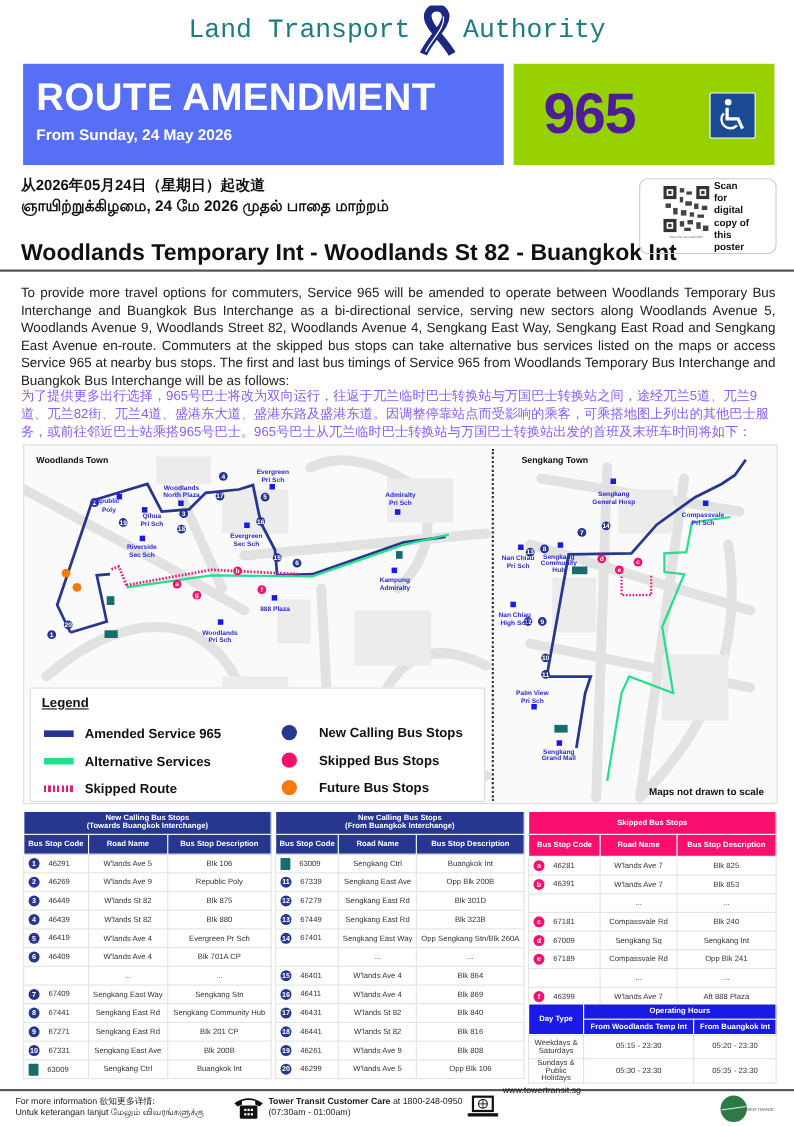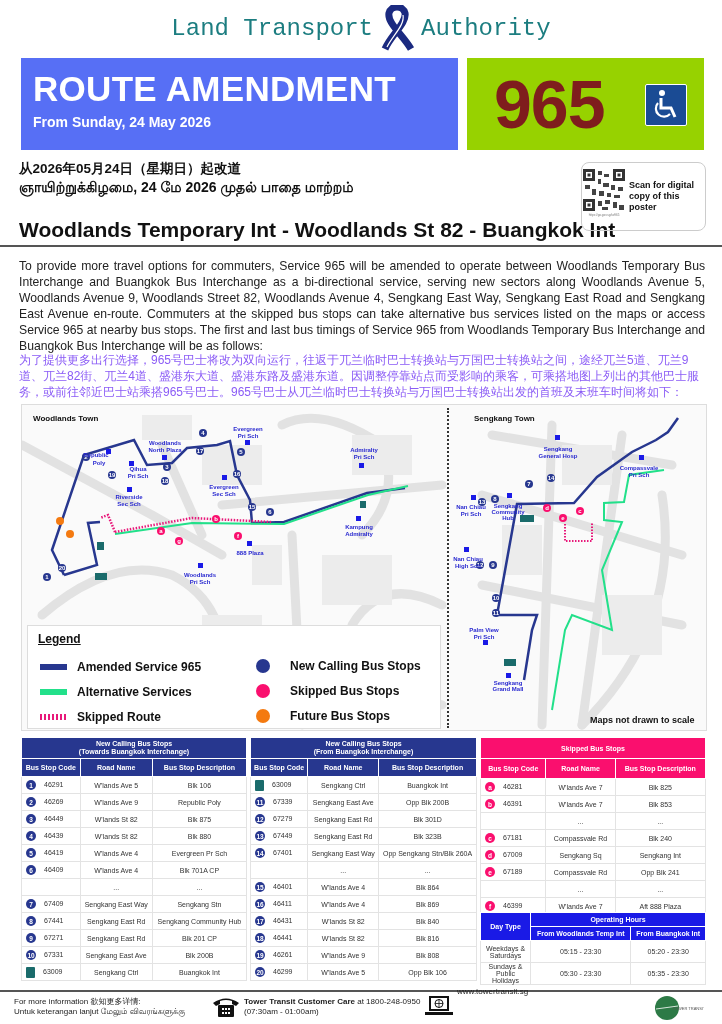--- a/index.html
+++ b/index.html
@@ -6,28 +6,28 @@
   body{width:722px;height:1024px;background:#fff;font-family:"Liberation Sans",sans-serif;color:#111;position:relative;overflow:hidden}
   .abs{position:absolute}
   
   .logo{left:0;top:4px;width:722px;height:48px;display:flex;justify-content:center;align-items:center;gap:4px}
   .logo .lt{font-family:Liberation Mono, monospace;font-size:24px;color:#1c7d80}
   
   .banner-left{left:21px;top:58px;width:437px;height:92px;background:#576ff5;color:#fff;padding:12px 12px}
   .banner-left .t1{font-size:35px;font-weight:bold;letter-spacing:0.3px;line-height:38px}
   .banner-left .t2{font-size:14px;font-weight:bold;margin-top:6px}
   .banner-right{left:467px;top:58px;width:237px;height:92px;background:#97d200;display:flex;align-items:center;padding-left:27px}
-  .banner-right .num{font-size:68px;font-weight:bold;color:#7f1d1d;letter-spacing:-1px}
+  .banner-right .num{font-size:52px;font-weight:bold;color:#4c1d95;letter-spacing:-1px}
   .wc{position:absolute;right:17px;top:26px;width:42px;height:42px;background:#1a4b94;border:1px solid #fff;border-radius:2px;display:flex;align-items:center;justify-content:center}
   
   .subs{left:19px;top:160px;width:560px}
   .subs .l{font-size:13.5px;font-weight:bold;line-height:18px}
   .subs .l2{font-size:14px;line-height:18px;font-weight:bold}
   .route{left:19px;top:218px;font-size:21px;font-weight:bold}
-  .qr{left:581px;top:162px;width:125px;height:69px;border:1px solid #ccc;border-radius:8px;display:flex;align-items:center;padding:4px 1px;gap:4px}
+  .qr{left:581px;top:162px;width:125px;height:69px;border:1px solid #ccc;border-radius:8px;display:flex;align-items:center;padding:4px 21px;gap:4px}
   .qr .code{width:42px;height:56px;position:relative}
   .qr .txt{font-size:9px;font-weight:bold;line-height:11px}
   .hr{left:0;top:245px;width:722px;height:2px;background:#555}
   .para{left:19px;top:258px;width:686px;font-size:12.2px;line-height:16px;text-align:justify;color:#222}
   .para-cn{left:19px;top:352px;width:686px;font-size:12px;line-height:16px;color:#8b5cf6}
   
   .mapbox{left:21px;top:404px;width:686px;height:327px;border:1px solid #ddd;background:#fafafa}
   .divider{left:447px;top:408px;width:0;height:320px;border-left:2px dotted #333}
   .legend{left:27px;top:625px;width:414px;height:104px;border:1px solid #ddd;background:#fff;padding:6px 10px}
   .legend .h{font-size:12px;font-weight:bold;text-decoration:underline}

